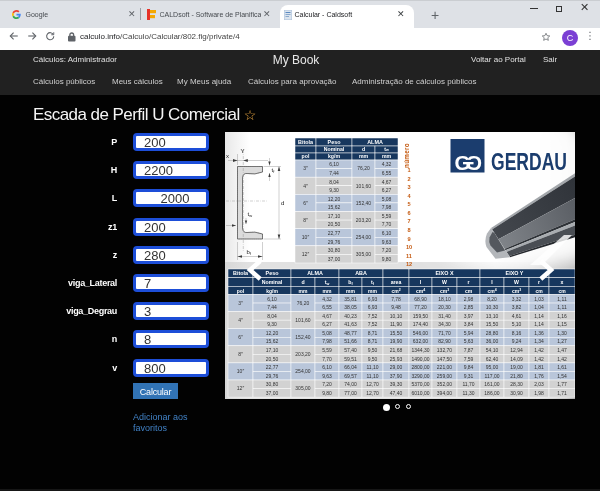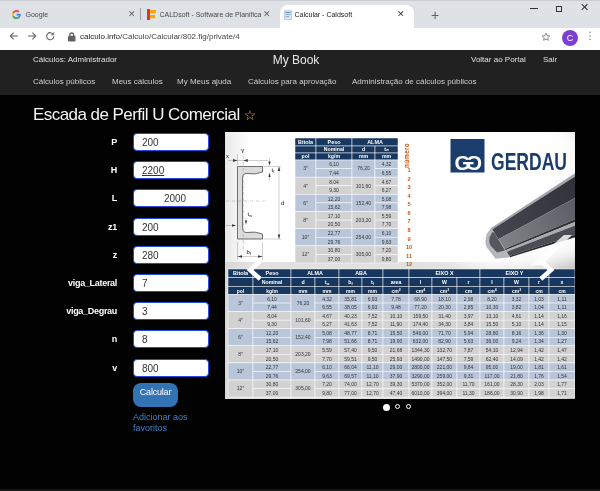--- a/index.html
+++ b/index.html
@@ -3,21 +3,21 @@
 * { margin:0; padding:0; box-sizing:border-box; }
 html,body { width:600px; height:491px; overflow:hidden; background:#000; font-family:"Liberation Sans",sans-serif; }
 .wrap { position:relative; width:600px; height:491px; }
 .tabbar { position:absolute; left:0; top:0; width:600px; height:28px; background:#dee1e6; }
 .tabtext { position:absolute; top:10.5px; font-size:7px; color:#45494e; white-space:nowrap; }
 .tabclose { position:absolute; top:9px; font-size:9px; color:#5f6368; }
 .activetab { position:absolute; left:280px; top:5px; width:134px; height:23px; background:#fff; border-radius:8px 8px 0 0; }
 .toolbar { position:absolute; left:0; top:28px; width:600px; height:22px; background:#fff; }
 .page { position:absolute; left:0; top:50px; width:600px; height:441px; background:#020202; color:#fff; }
 .hdr { position:absolute; left:0; top:0; width:600px; height:45px; background:#212121; }
-input.f { position:absolute; left:133px; width:76px; height:18px; border:1px solid #1d4ed8; border-radius:4px; font-family:"Liberation Sans",sans-serif; font-size:10px; color:#333; padding-left:8px; background:#fff; }
+input.f { position:absolute; left:133px; width:76px; height:18px; border:3px solid #1d4ed8; border-radius:4px; font-family:"Liberation Sans",sans-serif; font-size:13px; color:#333; padding-left:8px; background:#fff; }
 .lbl { position:absolute; font-size:9px; letter-spacing:-0.3px; font-weight:bold; color:#fff; text-align:right; width:100px; left:17px; }
 
 </style></head><body>
 <div class="wrap">
 <div class="tabbar">
 <div style="position:absolute;left:0;top:0;width:600px;height:1px;background:#cacdd1"></div>
 <svg style="position:absolute;left:12px;top:10px" width="9" height="9" viewBox="0 0 48 48">
 <path fill="#EA4335" d="M24 9.5c3.5 0 6.6 1.2 9.1 3.6l6.8-6.8C35.8 2.4 30.2 0 24 0 14.6 0 6.5 5.4 2.6 13.2l7.9 6.2C12.4 13.4 17.7 9.5 24 9.5z"></path>
 <path fill="#4285F4" d="M46.5 24.5c0-1.6-.1-3.1-.4-4.5H24v9h12.7c-.6 2.9-2.2 5.4-4.7 7.1l7.6 5.9c4.4-4.1 6.9-10.1 6.9-17.5z"></path>
 <path fill="#FBBC05" d="M10.5 28.6c-.5-1.5-.8-3-.8-4.6s.3-3.1.8-4.6l-7.9-6.2C1 16.5 0 20.1 0 24s1 7.5 2.6 10.8l7.9-6.2z"></path>
@@ -94,21 +94,21 @@
 <div class="lbl" style="top:200px">z</div>
 <input class="f" style="top: 196px;" value="280">
 <div class="lbl" style="top:228px">viga_Lateral</div>
 <input class="f" style="top: 224px;" value="7">
 <div class="lbl" style="top:256px">viga_Degrau</div>
 <input class="f" style="top: 252px;" value="3">
 <div class="lbl" style="top:284px">n</div>
 <input class="f" style="top: 280px;" value="8">
 <div class="lbl" style="top:313px">v</div>
 <input class="f" style="top: 309px;" value="800">
-<div style="position:absolute;left:133px;top:333px;width:45px;height:24px;background:#3173b5;border-radius:8px;color:#fff;font-size:9px;letter-spacing:-0.2px;text-align:center;line-height:18px">Calcular</div>
+<div style="position:absolute;left:133px;top:333px;width:45px;height:16px;background:#3173b5;border-radius:0;color:#fff;font-size:9px;letter-spacing:-0.2px;text-align:center;line-height:18px">Calcular</div>
 <div style="position:absolute;left:133px;top:361.5px;font-size:9px;color:#4282c6;line-height:11px">Adicionar aos<br>favoritos</div>
 <div style="position:absolute;left:225px;top:82px;width:350px;height:267px"><svg width="350" height="267" viewBox="0 0 350 267" xmlns="http://www.w3.org/2000/svg" font-family="Liberation Sans, sans-serif">
 <defs>
 <linearGradient id="bgg" x1="0" y1="0" x2="1" y2="0">
  <stop offset="0" stop-color="#e8e8e8"></stop>
               <stop offset="0.07" stop-color="#ffffff"></stop>
  <stop offset="0.9" stop-color="#ffffff"></stop>
               <stop offset="0.975" stop-color="#cfcfcf"></stop>
  <stop offset="1" stop-color="#8f8f8f"></stop>
 </linearGradient>

